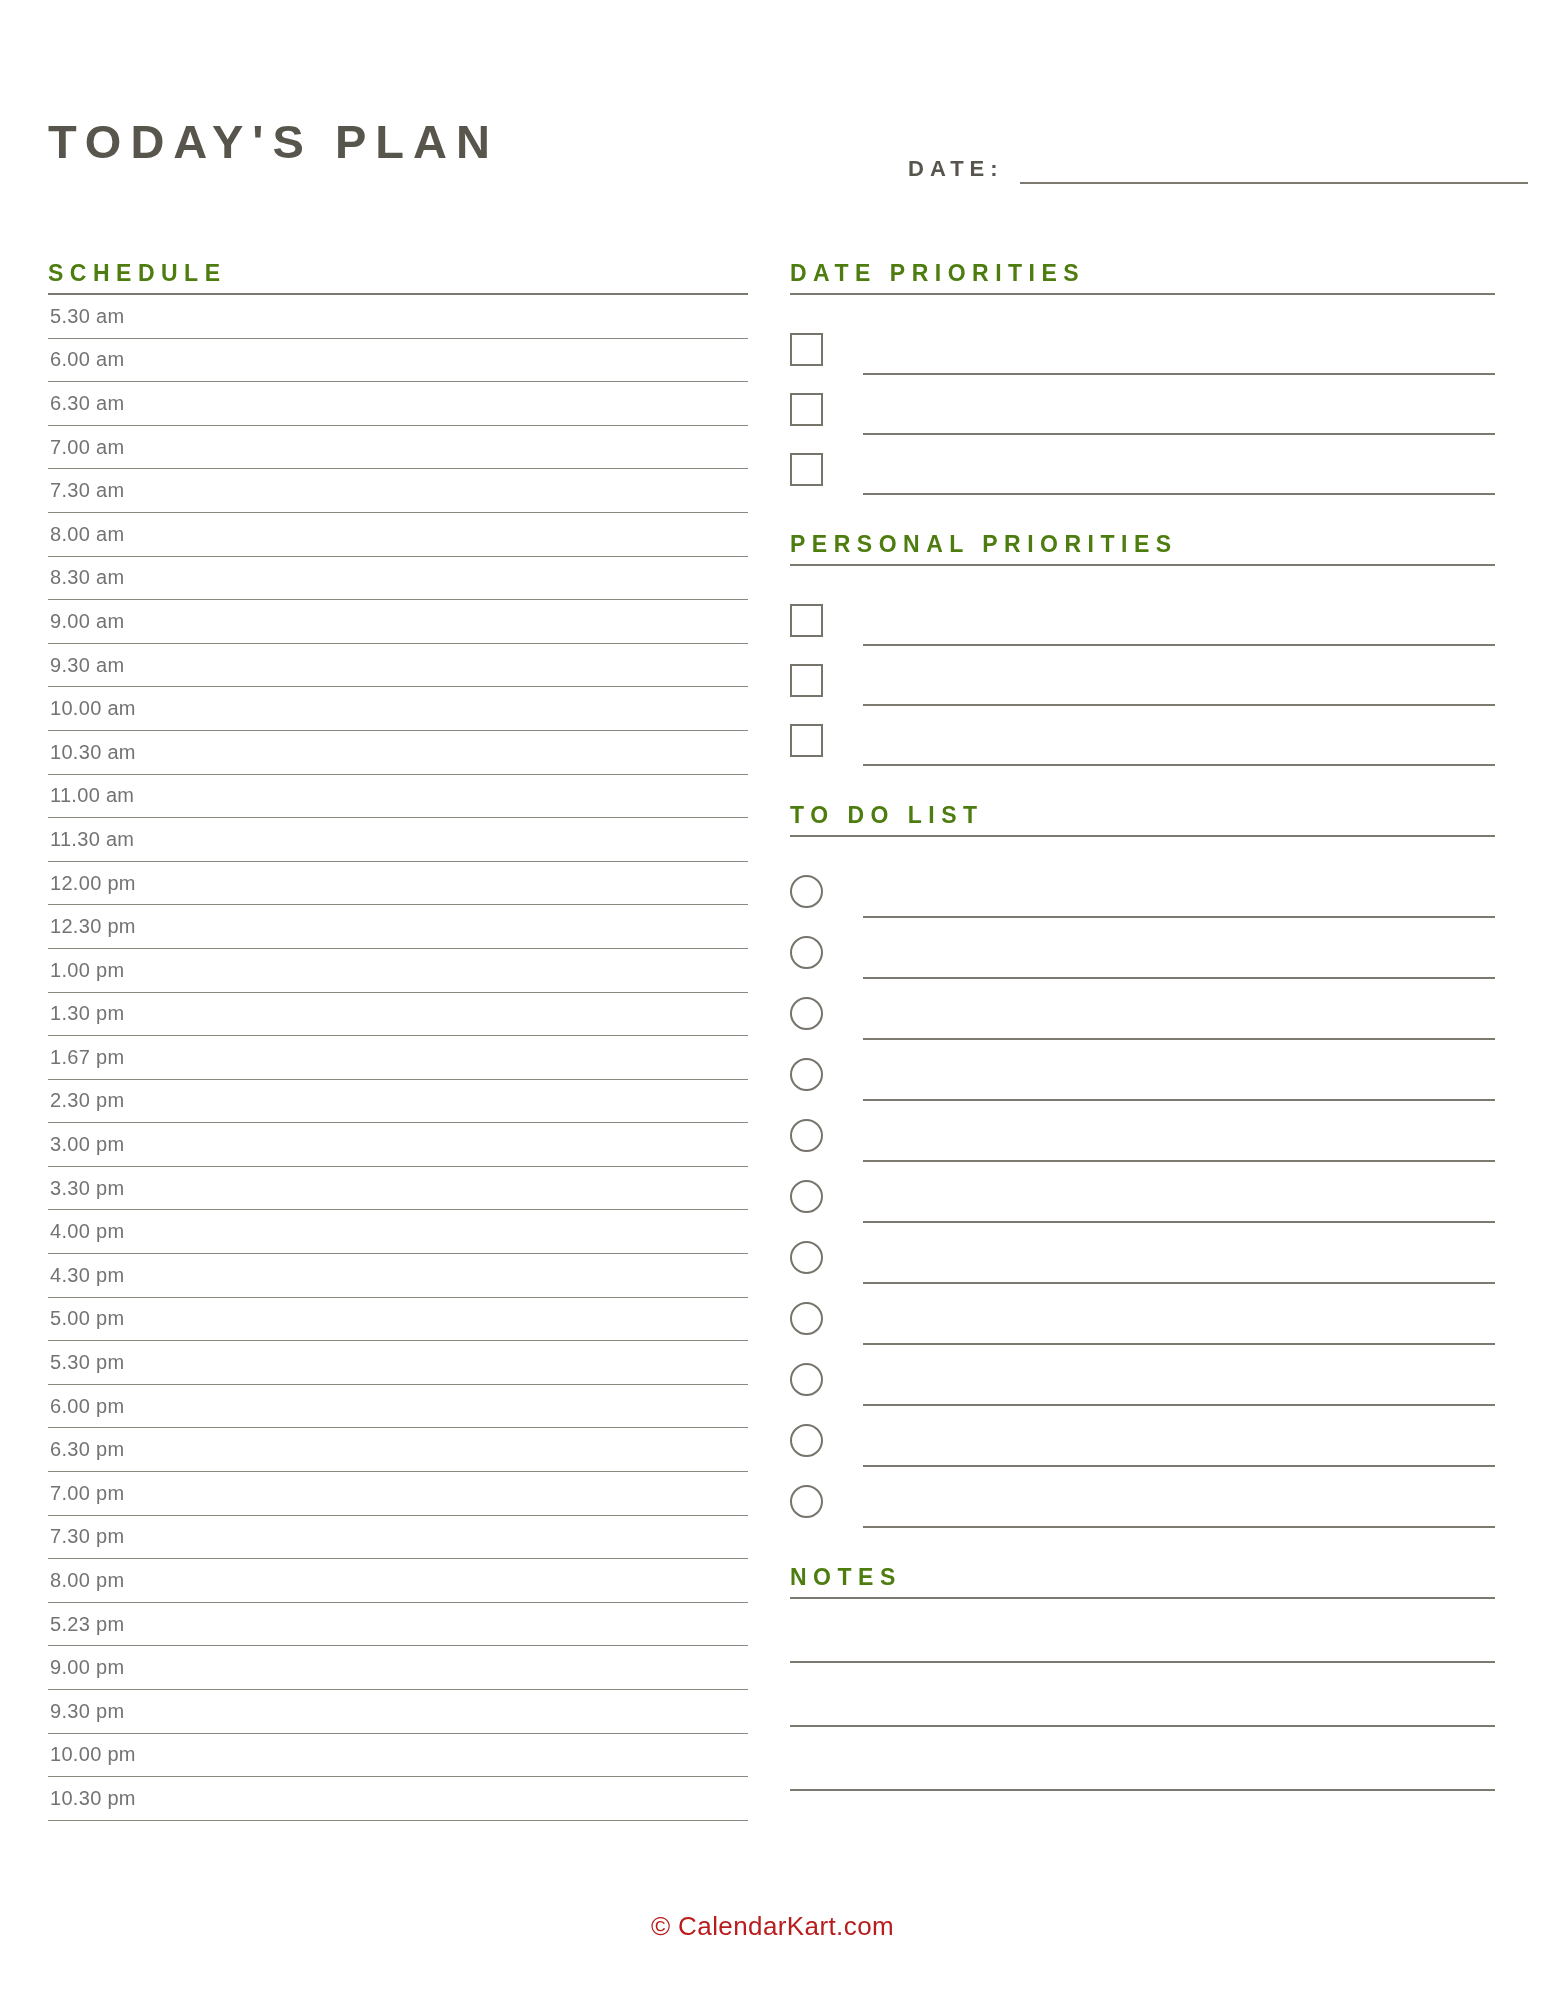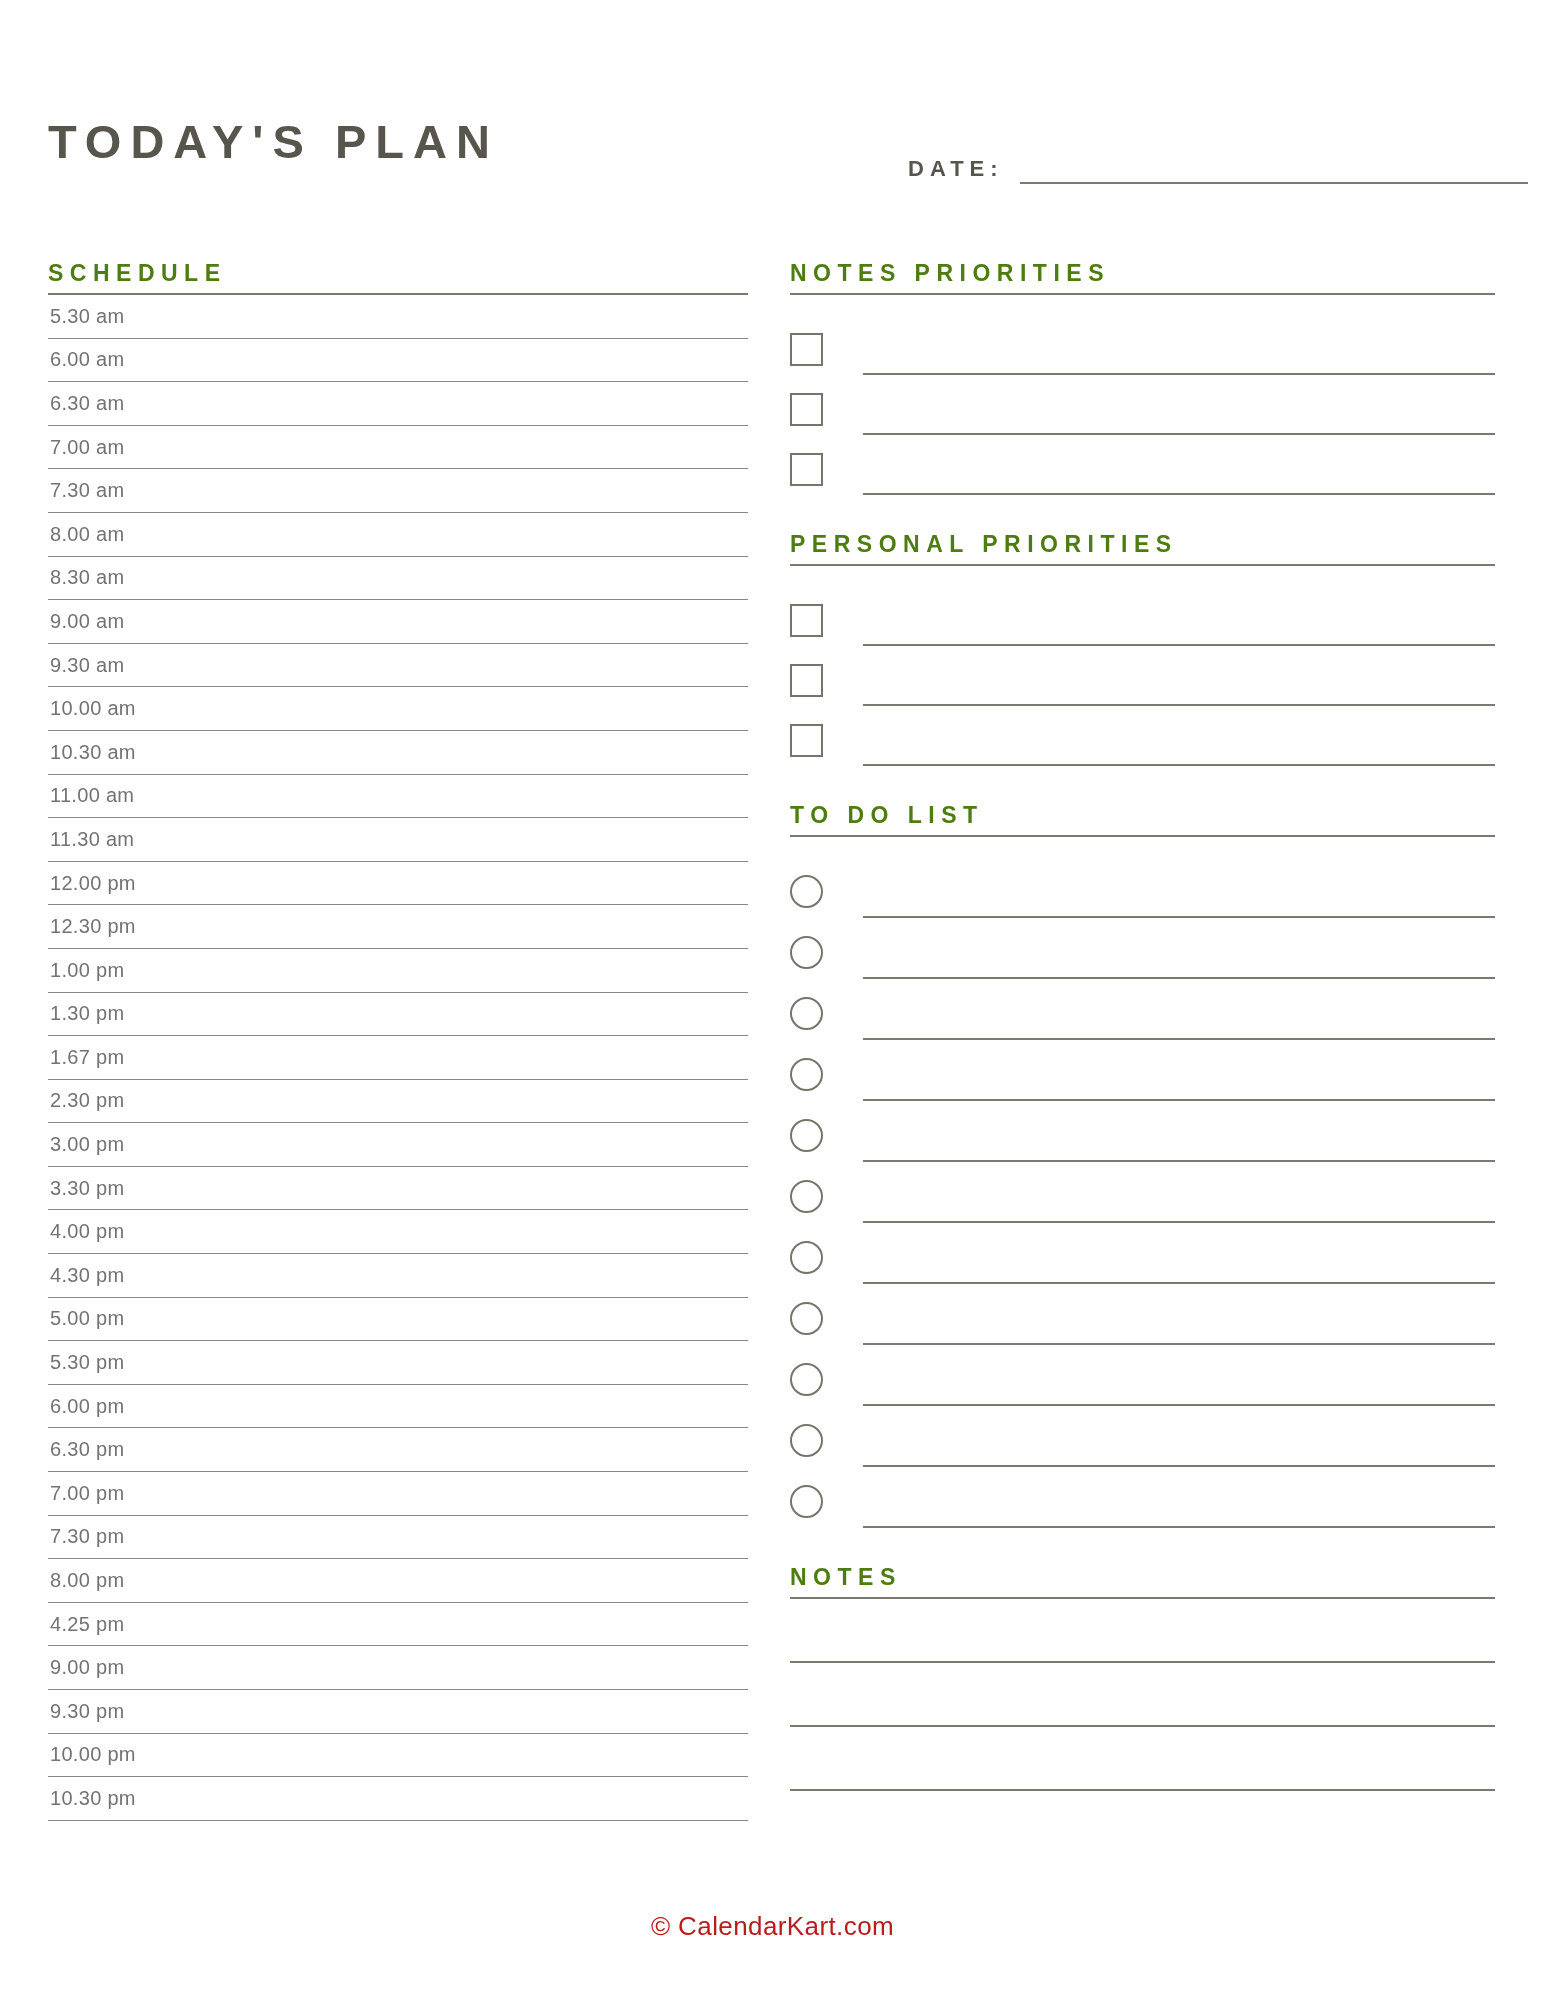--- a/index.html
+++ b/index.html
@@ -256,41 +256,41 @@
       <div class="slot">
           <span class="slot-label">7.00 pm</span>
         </div>
       <div class="slot">
           <span class="slot-label">7.30 pm</span>
         </div>
       <div class="slot">
           <span class="slot-label">8.00 pm</span>
         </div>
       <div class="slot">
-          <span class="slot-label">4.25 pm</span>
+          <span class="slot-label">5.23 pm</span>
         </div>
       <div class="slot">
           <span class="slot-label">9.00 pm</span>
         </div>
       <div class="slot">
           <span class="slot-label">9.30 pm</span>
         </div>
       <div class="slot">
           <span class="slot-label">10.00 pm</span>
         </div>
       <div class="slot">
           <span class="slot-label">10.30 pm</span>
         </div>
     </div>
   </div>
 
   <div class="right-col">
 
     <div class="block">
-      <div class="sec-head sec-rule">NOTES PRIORITIES</div>
+      <div class="sec-head sec-rule">DATE PRIORITIES</div>
       <div class="spacer-sm"></div>
       <div class="row-check">
         <span class="box"></span>
         <span class="row-line"></span>
       </div>
       <div class="row-check">
         <span class="box"></span>
         <span class="row-line"></span>
       </div>
       <div class="row-check">

